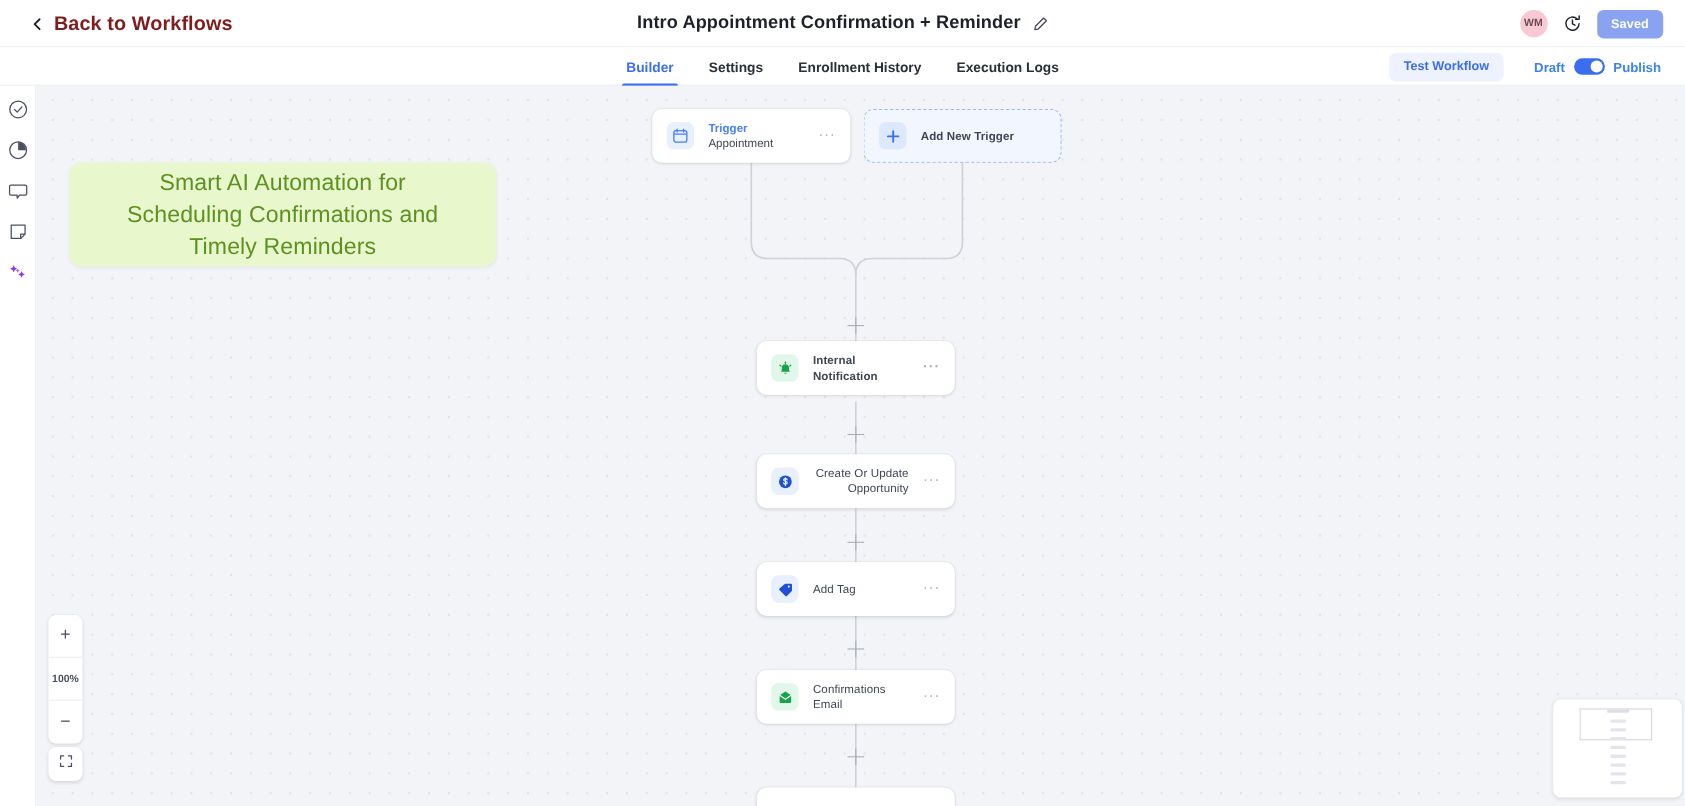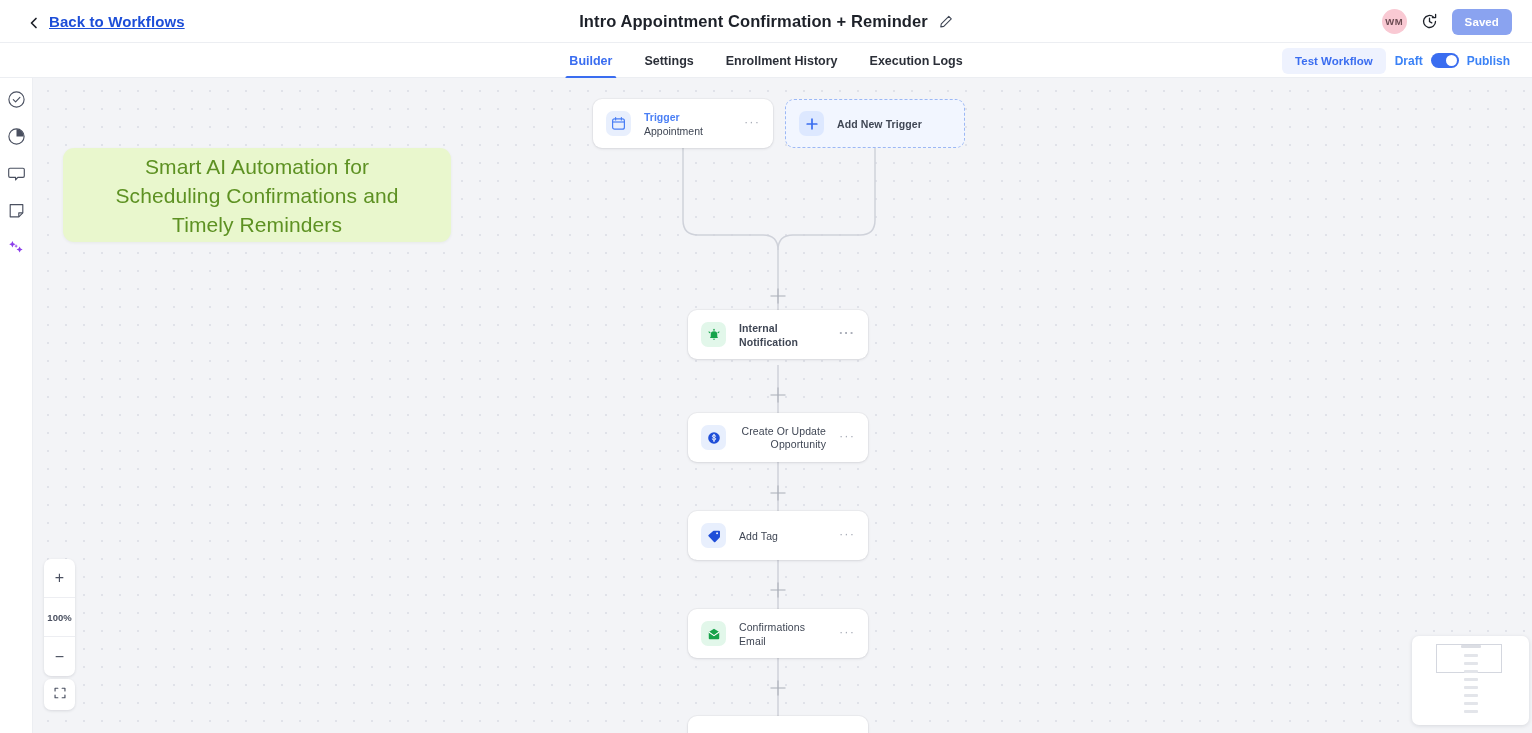--- a/index.html
+++ b/index.html
@@ -15,21 +15,21 @@
     position: absolute; left: 0; top: 0; width: 1532px; height: 43px;
     background: #ffffff;
     border-bottom: 1px solid #eceef2;
     display: flex; align-items: center;
   }
   .back-link {
     display: flex; align-items: center; gap: 9px;
     margin-left: 28px; cursor: pointer;
   }
   .back-chevron { width: 12px; height: 12px; display: block; }
-  .back-label { font-size: 15px; font-weight: 600; color: #1d4ed8; letter-spacing: .1px; text-decoration: underline; }
+  .back-label { font-size: 18px; font-weight: 600; color: #7f1d1d; letter-spacing: .1px; }
 
   .title-wrap {
     position: absolute; left: 50%; top: 50%; transform: translate(-50%, -50%);
     display: flex; align-items: center; gap: 11px; white-space: nowrap;
   }
   .doc-title { font-size: 16.5px; font-weight: 600; color: #1d2129; letter-spacing: .1px; }
   .pencil-icon { width: 14px; height: 14px; display: block; cursor: pointer; }
 
   .topbar-right {
     position: absolute; right: 20px; top: 0; height: 43px;
@@ -65,21 +65,21 @@
     font-size: 12.5px; font-weight: 600; color: #2b2f38;
     cursor: pointer; position: relative; white-space: nowrap;
   }
   .tab.active { color: #3a6df0; }
   .tab.active::after {
     content: ""; position: absolute; left: 12px; right: 12px; bottom: 0;
     height: 2.5px; background: #3a6df0; border-radius: 2px 2px 0 0;
   }
   .tabbar-right {
     position: absolute; right: 22px; top: 0; height: 35px;
-    display: flex; align-items: center; gap: 9px;
+    display: flex; align-items: center; gap: 28px;
   }
   .test-btn {
     background: #eef2fe; color: #3a6df0;
     font-size: 11.5px; font-weight: 700;
     border: none; border-radius: 6px; padding: 7px 13px; cursor: pointer;
   }
   .publish-group { display: flex; align-items: center; gap: 8px; }
   .pub-label { font-size: 12px; font-weight: 600; color: #3b82f6; }
   .toggle {
     width: 28px; height: 15px; border-radius: 9px;

